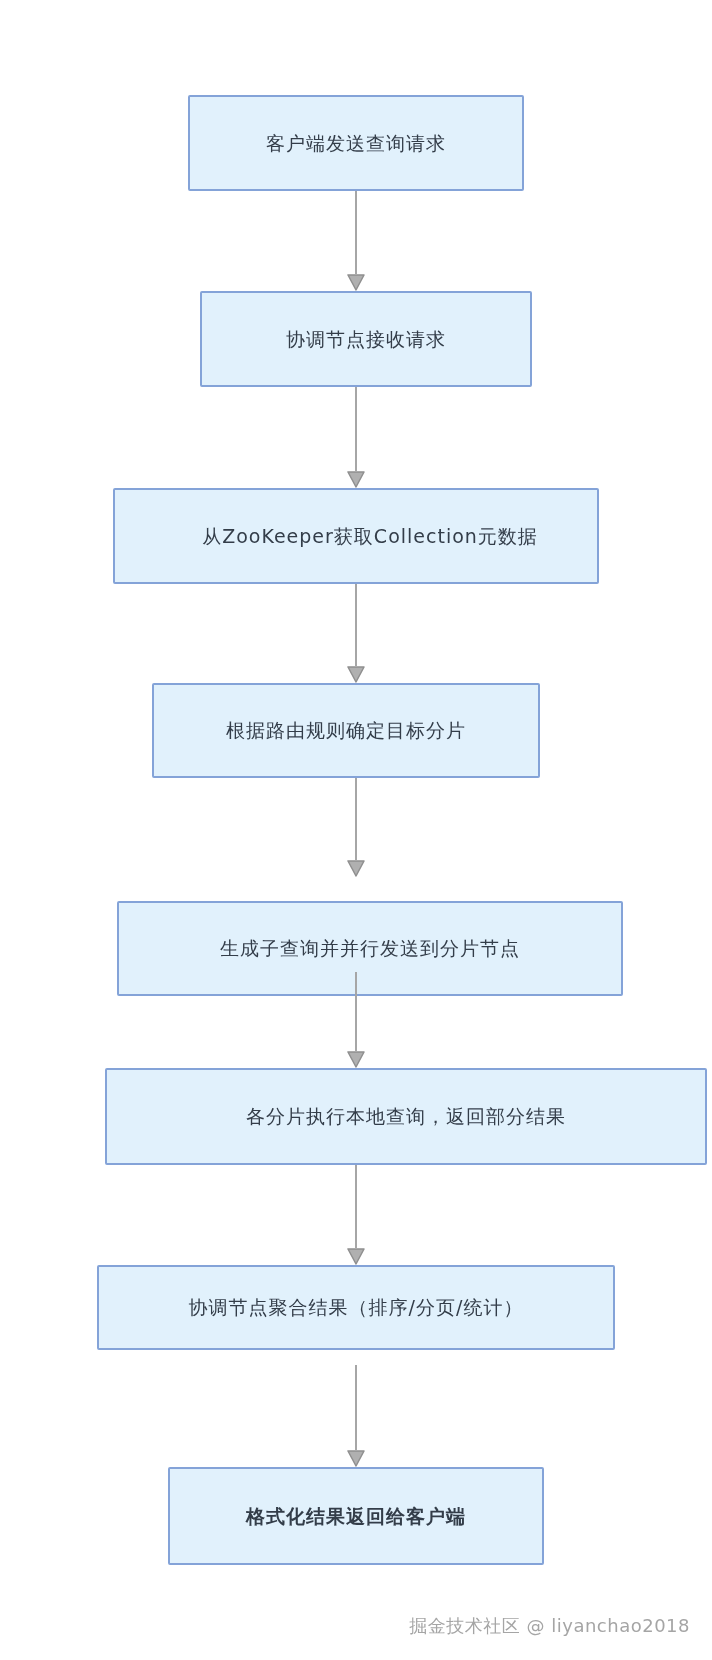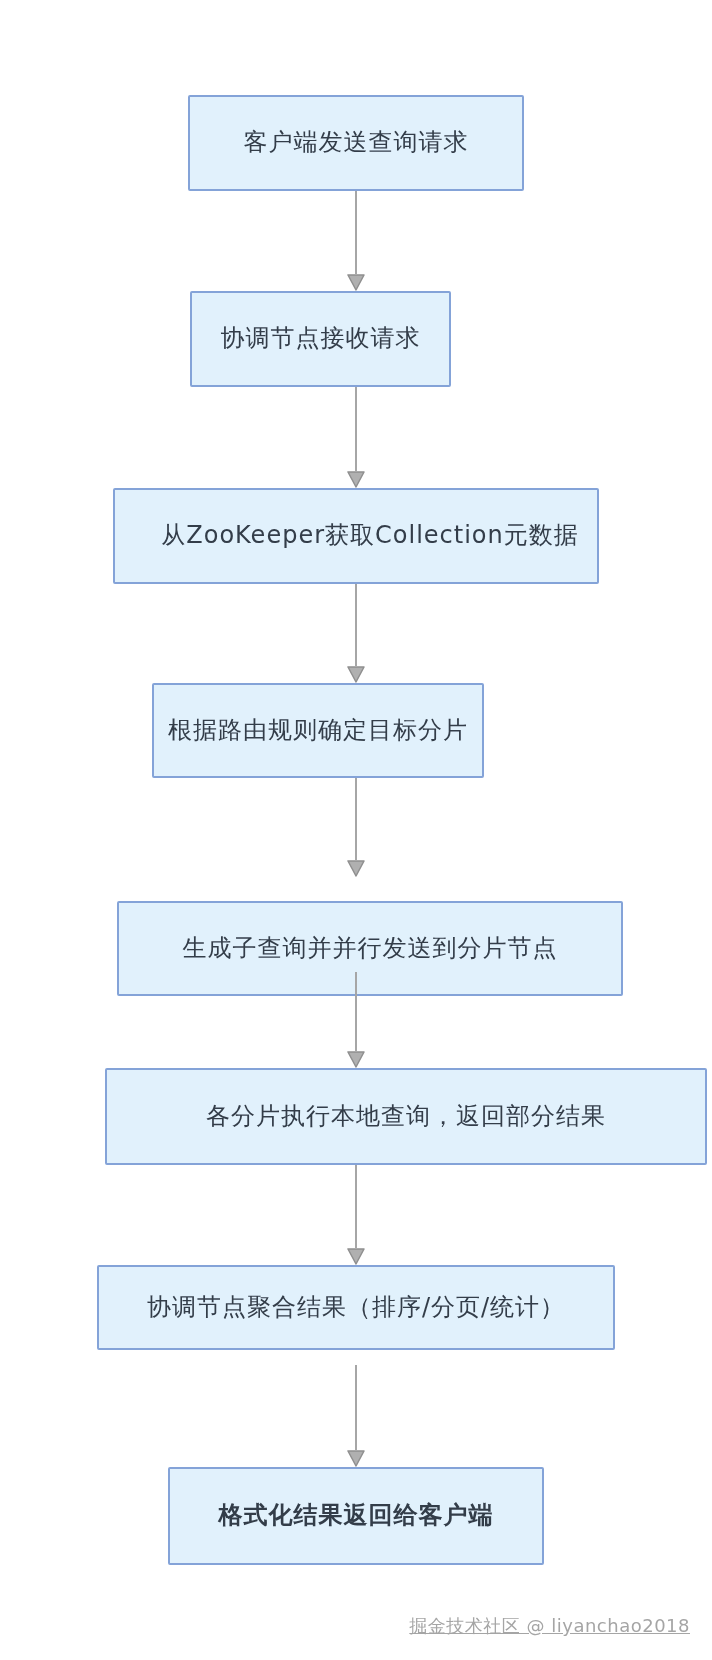--- a/index.html
+++ b/index.html
@@ -28,31 +28,31 @@
   }
   .flow-box {
     position: absolute;
     display: flex;
     align-items: center;
     justify-content: center;
     background: var(--box-fill);
     border: 2px solid var(--box-border);
     border-radius: 2px;
     color: var(--box-text);
-    font-size: 24px;
+    font-size: 19px;
     letter-spacing: 1px;
     text-align: center;
     line-height: 1.3;
     padding: 0 8px;
   }
   
   .box-1 { left: 188px; top:   95px; width: 336px; height:  96px; }
-  .box-2 { left: 190px; top:  291px; width: 261px; height:  96px; }
+  .box-2 { left: 200px; top:  291px; width: 332px; height:  96px; }
   .box-3 { left: 113px; top:  488px; width: 486px; height:  96px; padding-left: 36px; }
-  .box-4 { left: 152px; top:  683px; width: 332px; height:  95px; }
+  .box-4 { left: 152px; top:  683px; width: 388px; height:  95px; }
   .box-5 { left: 117px; top:  877px; width: 506px; height:  95px; margin-top: 24px; }
   .box-6 { left: 105px; top: 1068px; width: 602px; height:  97px; }
   .box-7 { left:  97px; top: 1265px; width: 518px; height: 85px; }
   .box-8 { left: 168px; top: 1467px; width: 376px; height:  98px; font-weight: bold; }
 
   .flow-arrow {
     position: absolute;
     left: 347px;            
     width: 18px;
     display: flex;
@@ -78,21 +78,20 @@
   }
   .watermark {
     position: absolute;
     right: 22px;
     top: 1614px;
     font-size: 18px;
     color: var(--watermark);
     text-shadow: 1px 1px 0 #ffffff;
     letter-spacing: 0.5px;
     white-space: nowrap;
-    text-decoration: underline;
   }
 </style>
 </head>
 <body>
 
 <div class="canvas">
   <div id="flow">
       <div class="flow-box box-1">
         <span>客户端发送查询请求</span>
       </div>

